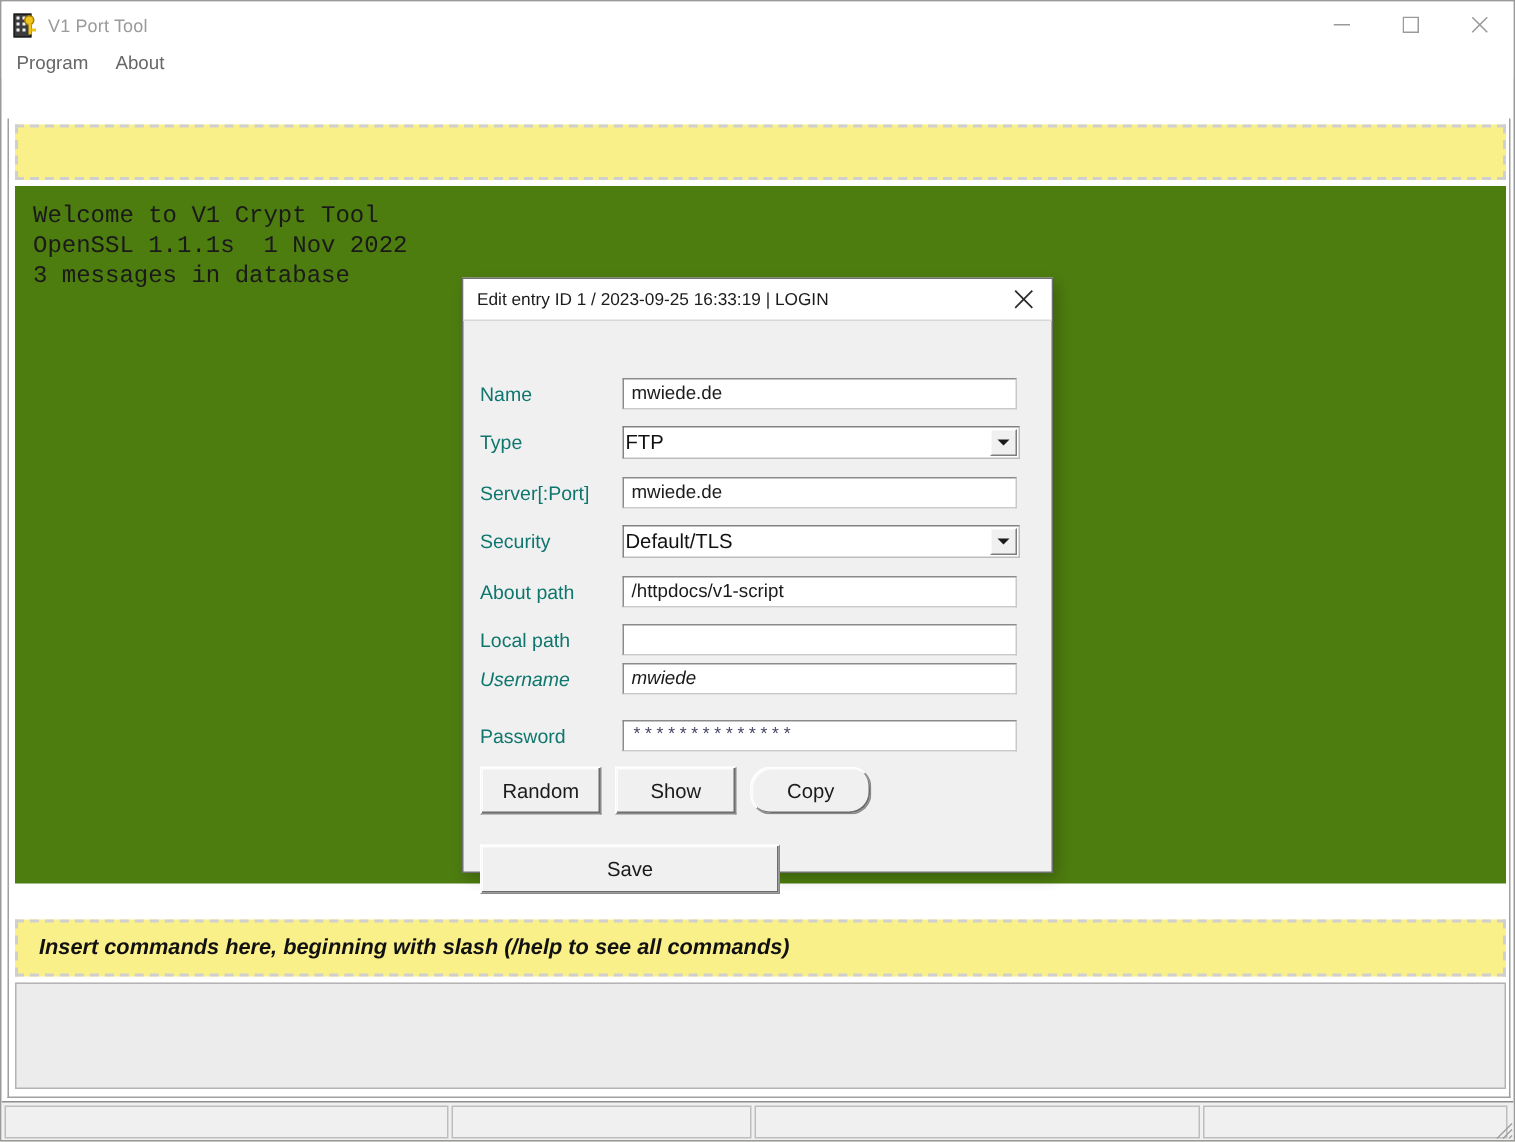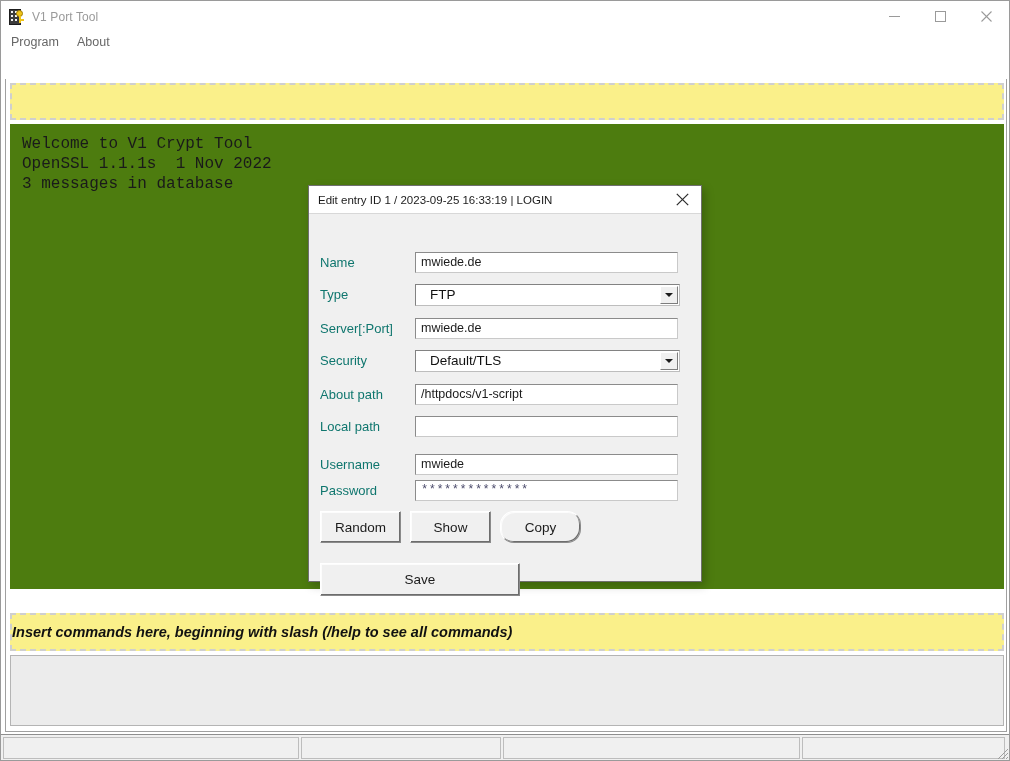--- a/index.html
+++ b/index.html
@@ -196,21 +196,21 @@
   .yellow-bottom {
     position: absolute;
     left: 4px; top: 534px;
     width: 994px;
     height: 38px;
     background: #faf08a;
     box-sizing: border-box;
     border: 2px dashed #cfcfcf;
     display: flex;
     align-items: center;
-    padding-left: 0;
+    padding-left: 14px;
   }
   .yellow-bottom .cmd-hint {
     font-size: 14.5px;
     font-weight: bold;
     font-style: italic;
     color: #111111;
     white-space: nowrap;
   }
 
   
@@ -337,21 +337,21 @@
     width: 265px;
     height: 22px;
     background: #ffffff;
     border: 1px solid #828282;
     border-bottom-color: #bdbdbd;
     border-right-color: #bdbdbd;
     box-sizing: border-box;
     font-size: 13.5px;
     color: #111111;
     line-height: 20px;
-    padding-left: 14px;
+    padding-left: 1px;
     white-space: nowrap;
   }
   .combo-arrow {
     position: absolute;
     right: 1px;
     top: 1px;
     width: 18px;
     height: 18px;
     background: #f0f0f0;
     border: 1px solid #ffffff;
@@ -507,21 +507,21 @@
       <div class="form-row" style="top:170px;">
         <span class="form-label">About path</span>
         <div class="form-input">/httpdocs/v1-script</div>
       </div>
 
       <div class="form-row" style="top:202px;">
         <span class="form-label">Local path</span>
         <div class="form-input"></div>
       </div>
 
-      <div class="form-row" style="top:240px;">
+      <div class="form-row" style="top:228px;font-style:italic;">
         <span class="form-label">Username</span>
         <div class="form-input">mwiede</div>
       </div>
 
       <div class="form-row" style="top:266px;">
         <span class="form-label">Password</span>
         <div class="form-input pw">**************</div>
       </div>
 
       <div class="btn" style="left:11px; top:297px; width:81px; height:32px;">Random</div>

